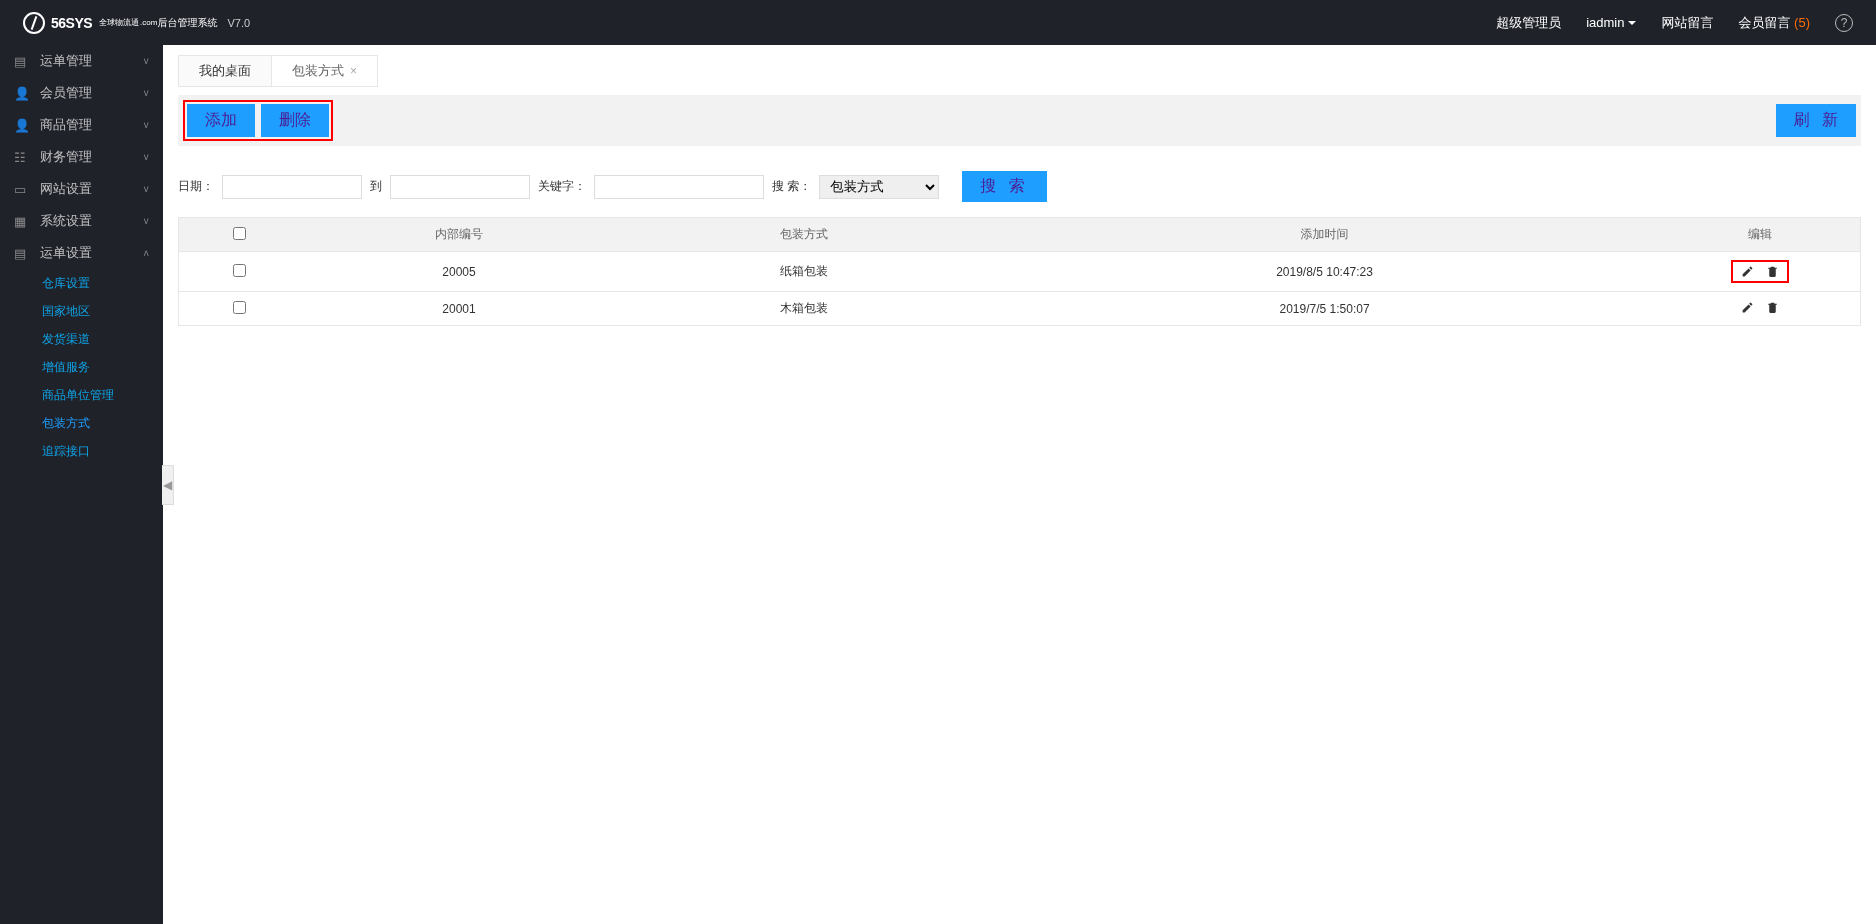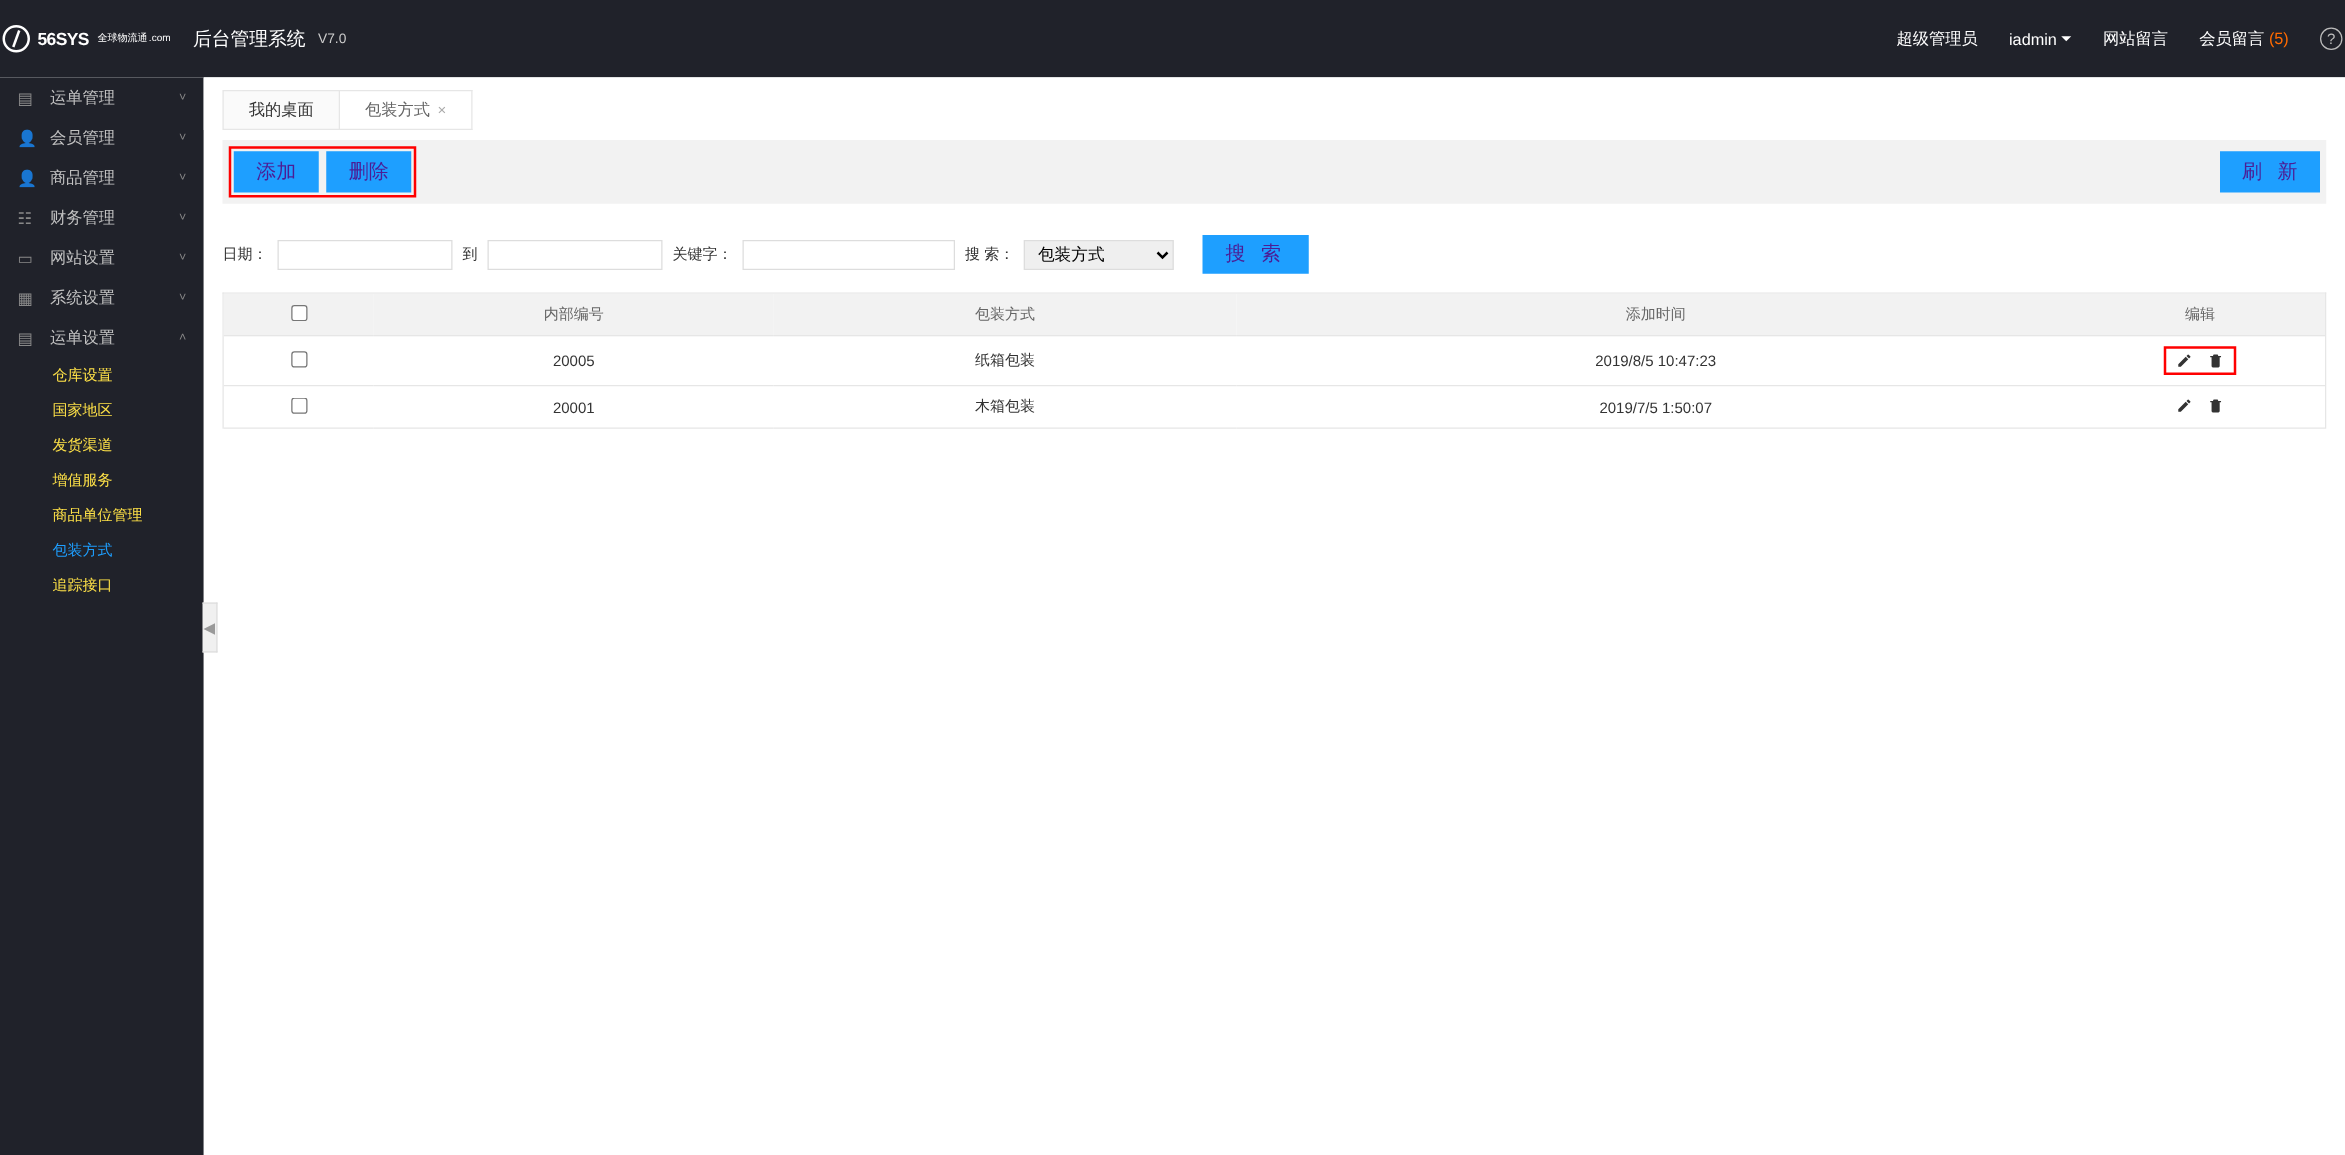--- a/index.html
+++ b/index.html
@@ -1,38 +1,38 @@
 <!DOCTYPE html>
 <html><head>
 <meta charset="utf-8">
 <style>
 * { box-sizing: border-box; margin: 0; padding: 0; }
 body { font-family: "Microsoft YaHei", Arial, sans-serif; font-size: 12px; color: #333; background: #fff; }
-.header { height: 62px; background: #20222a; color: #fff; display: flex; align-items: center; padding: 0 2px; }
+.header { height: 45px; background: #20222a; color: #fff; display: flex; align-items: center; padding: 0 23px; }
 .logo { display: flex; align-items: center; gap: 6px; }
 .logo-icon { width: 22px; height: 22px; border: 2px solid #fff; border-radius: 50%; display: flex; align-items: center; justify-content: center; }
 .logo-slash { width: 2px; height: 14px; background: #fff; transform: rotate(20deg); }
 .logo-text { font-size: 14px; font-weight: bold; letter-spacing: -0.5px; }
 .logo-sub { font-size: 8px; margin-left: 1px; }
-.app-title { margin-left: 18px; font-size: 15px; }
+.app-title { margin-left: 0; font-size: 10px; }
 .version { margin-left: 10px; font-size: 11px; color: #ccc; }
 .header-spacer { flex: 1; }
 .header-right { display: flex; align-items: center; gap: 25px; font-size: 13px; }
 .header-right a { color: #fff; text-decoration: none; cursor: pointer; justify-content: flex-end; }
 .header-right .role { color: #fff; font-family: Liberation Mono, monospace; }
 .header-right .dropdown-user { display: flex; align-items: center; gap: 4px; }
 .chevron { display: inline-block; width: 0; height: 0; border-left: 4px solid transparent; border-right: 4px solid transparent; border-top: 4px solid #fff; }
 .badge-cnt { color: #ff6a00; }
 .help-icon { width: 18px; height: 18px; border: 1.5px solid #bbb; border-radius: 50%; display: flex; align-items: center; justify-content: center; color: #bbb; font-size: 12px; }
 .container { display: flex; height: calc(100vh - 45px); }
 .sidebar { width: 163px; background: #20222a; color: #c2c2c2; overflow-y: auto; }
 .side-item { height: 32px; display: flex; align-items: center; padding: 0 14px; cursor: pointer; font-size: 13px; }
 .side-item .icon { width: 16px; margin-right: 10px; color: #888; }
 .side-item .arrow { margin-left: auto; font-size: 10px; color: #888; }
-.side-sub { height: 28px; display: flex; align-items: center; padding-left: 42px; cursor: pointer; font-size: 12px; color: #fde047; }
+.side-sub { height: 28px; display: flex; align-items: center; padding-left: 42px; cursor: pointer; font-size: 12px; color: #0ea5e9; }
 .side-sub.active { color: #1e9fff; }
 .main { flex: 1; display: flex; flex-direction: column; position: relative; background: #fff; }
 .collapse-handle { position: absolute; left: -1px; top: 50%; transform: translateY(-50%); width: 12px; height: 40px; background: #f0f0f0; border: 1px solid #ddd; border-left: none; display: flex; align-items: center; justify-content: center; cursor: pointer; color: #999; }
 .tabs { display: flex; padding: 10px 15px 0 15px; background: #fff; }
 .tab { padding: 6px 20px; border: 1px solid #e6e6e6; background: #fafafa; cursor: pointer; font-size: 13px; display: flex; align-items: center; gap: 6px; }
 .tab + .tab { border-left: none; }
 .tab.inactive { background: #fff; color: #666; }
 .tab .close { color: #aaa; font-size: 12px; }
 .toolbar { margin: 8px 15px 0 15px; background: #f2f2f2; padding: 5px; display: flex; align-items: center; }
 .btn { background: #1e9fff; color: #4c1d95; border: none; padding: 6px 18px; font-size: 16px; cursor: pointer; }

